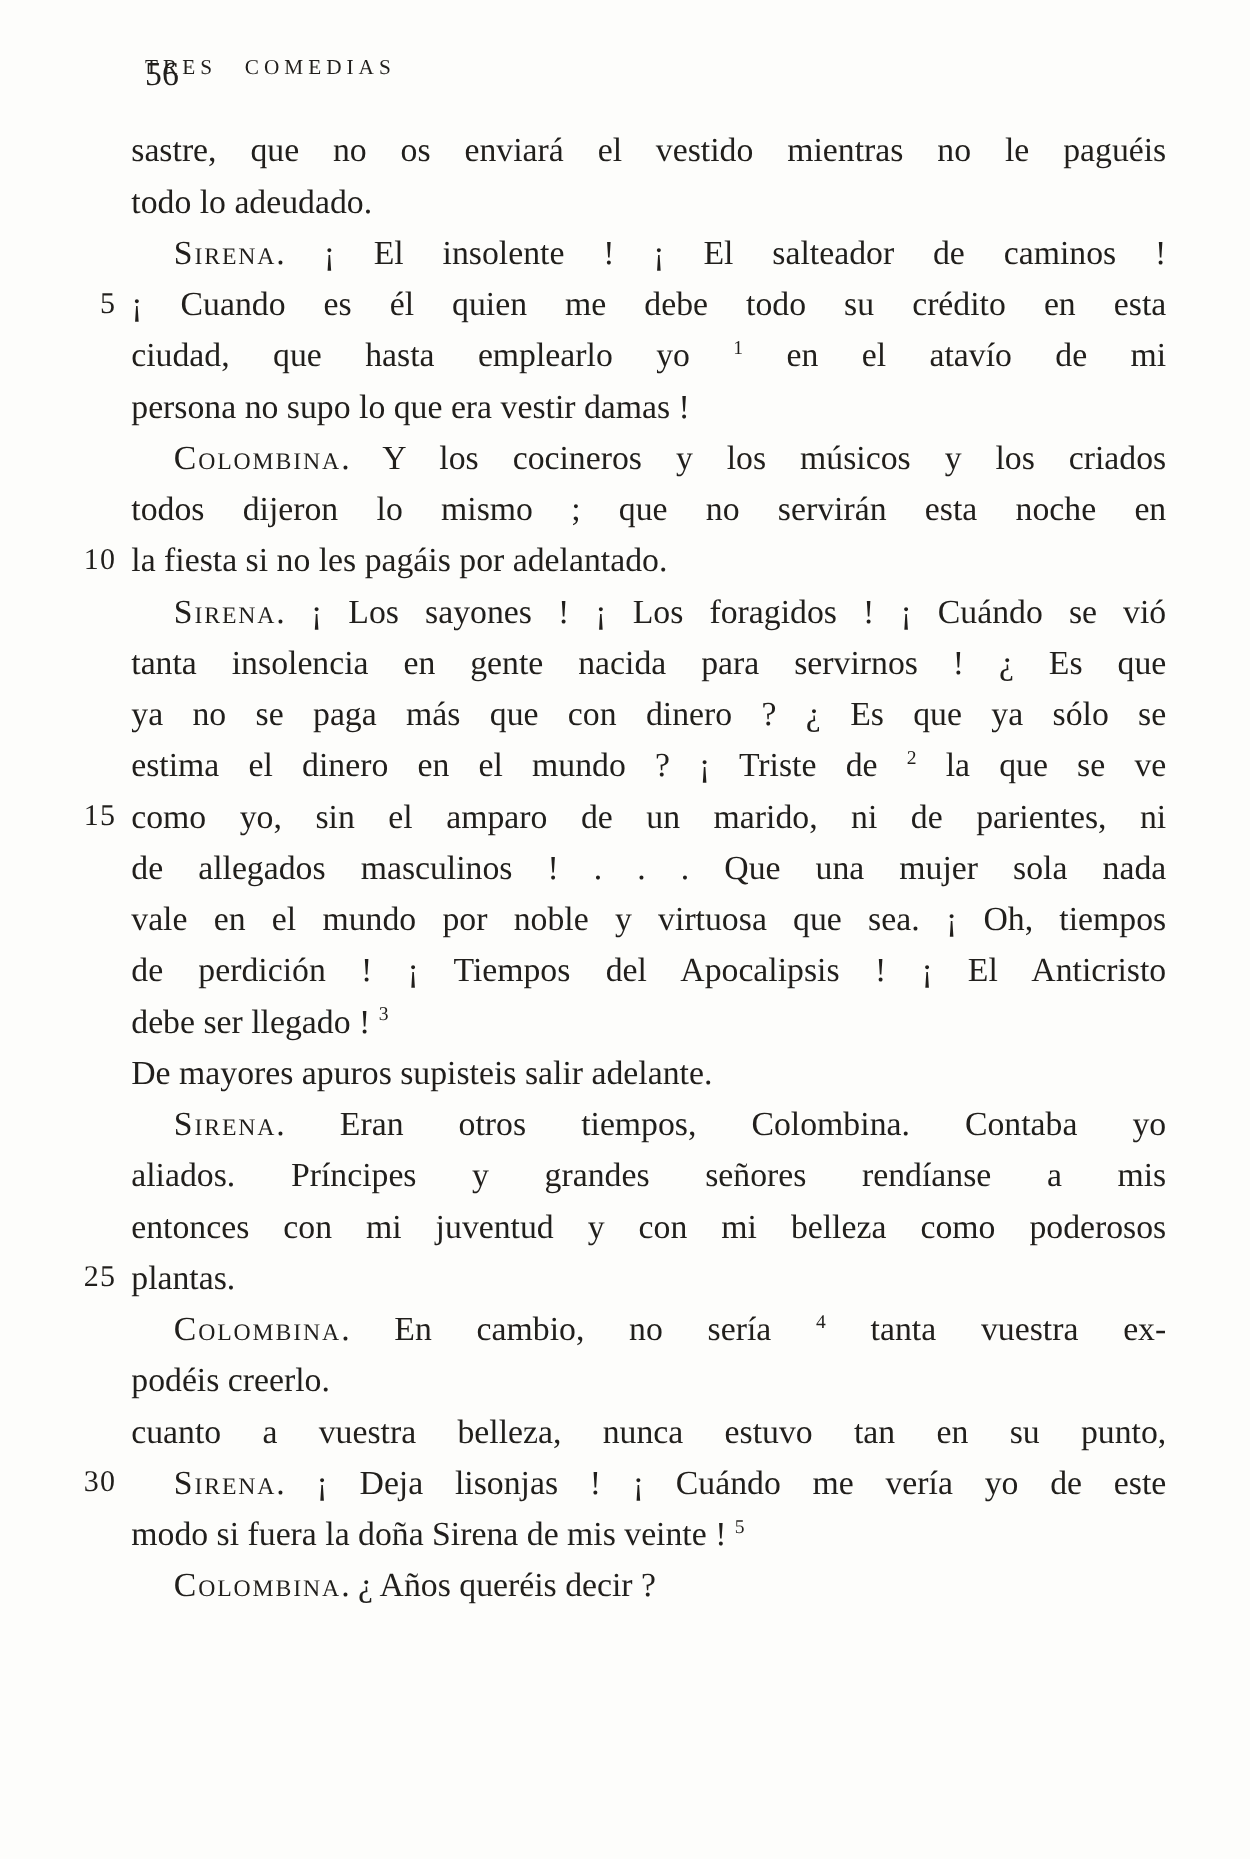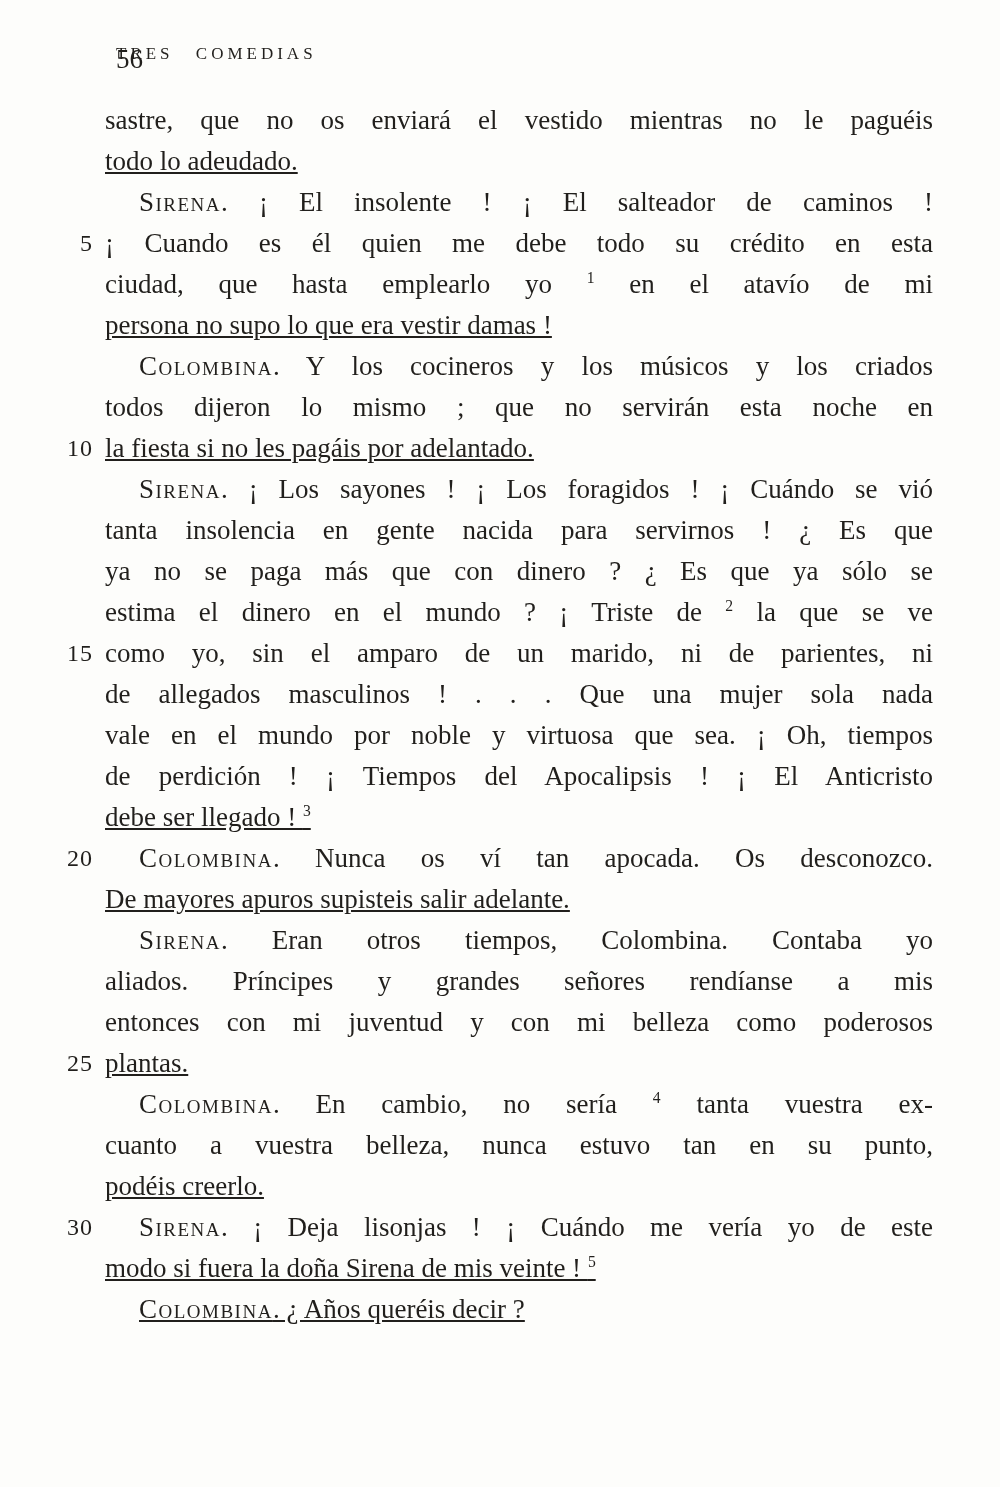--- a/index.html
+++ b/index.html
@@ -46,21 +46,20 @@
     position: relative;
     font-size: 27px;
     line-height: 41px;
     height: 41px;
     text-align: justify;
     text-align-last: justify;
     white-space: normal;
   }
   .line.last {
     text-align-last: left;
-    text-decoration: underline;
   }
   .line.indent {
     text-indent: 34px;
   }
   .lineno {
     position: absolute;
     left: -52px;
     top: 0;
     width: 40px;
     text-align: right;
@@ -99,26 +98,25 @@
       <div class="line last"><span class="lineno">10</span><span>la fiesta si no les pagáis por adelantado.</span></div>
       <div class="line indent"><span class="speaker">Sirena</span><span>. ¡ Los sayones ! ¡ Los foragidos ! ¡ Cuándo se vió</span></div>
       <div class="line"><span>tanta insolencia en gente nacida para servirnos ! ¿ Es que</span></div>
       <div class="line"><span>ya no se paga más que con dinero ? ¿ Es que ya sólo se</span></div>
       <div class="line"><span>estima el dinero en el mundo ? ¡ Triste de </span><sup class="fn">2</sup><span> la que se ve</span></div>
       <div class="line"><span class="lineno">15</span><span>como yo, sin el amparo de un marido, ni de parientes, ni</span></div>
       <div class="line"><span>de allegados masculinos ! . . . Que una mujer sola nada</span></div>
       <div class="line"><span>vale en el mundo por noble y virtuosa que sea. ¡ Oh, tiempos</span></div>
       <div class="line"><span>de perdición ! ¡ Tiempos del Apocalipsis ! ¡ El Anticristo</span></div>
       <div class="line last"><span>debe ser llegado ! </span><sup class="fn">3</sup></div>
-      <div class="line indent"><span class="lineno">20</span><span class="speaker">Colombina</span><span>. Nunca os ví tan apocada. Os desconozco.</span></div>
       <div class="line last"><span>De mayores apuros supisteis salir adelante.</span></div>
       <div class="line indent"><span class="speaker">Sirena</span><span>. Eran otros tiempos, Colombina. Contaba yo</span></div>
       <div class="line"><span>aliados. Príncipes y grandes señores rendíanse a mis</span></div>
       <div class="line"><span>entonces con mi juventud y con mi belleza como poderosos</span></div>
       <div class="line last"><span class="lineno">25</span><span>plantas.</span></div>
       <div class="line indent"><span class="speaker">Colombina</span><span>. En cambio, no sería </span><sup class="fn">4</sup><span> tanta vuestra ex-</span></div>
+      <div class="line last"><span>podéis creerlo.</span></div>
       <div class="line"><span>cuanto a vuestra belleza, nunca estuvo tan en su punto,</span></div>
-      <div class="line last"><span>podéis creerlo.</span></div>
       <div class="line indent"><span class="lineno">30</span><span class="speaker">Sirena</span><span>. ¡ Deja lisonjas ! ¡ Cuándo me vería yo de este</span></div>
       <div class="line last"><span>modo si fuera la doña Sirena de mis veinte ! </span><sup class="fn">5</sup></div>
       <div class="line last indent"><span class="speaker">Colombina</span><span>. ¿ Años queréis decir ?</span></div>
     </div>
 </div>
 
 </body></html>

